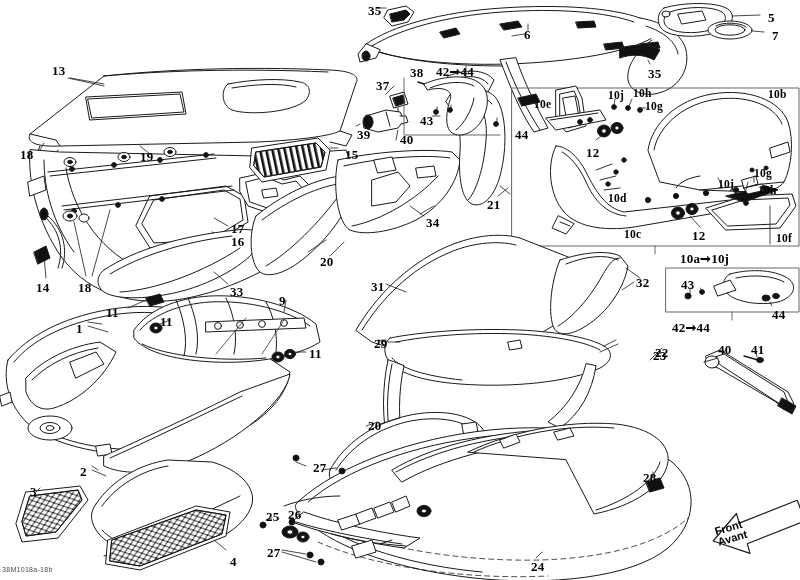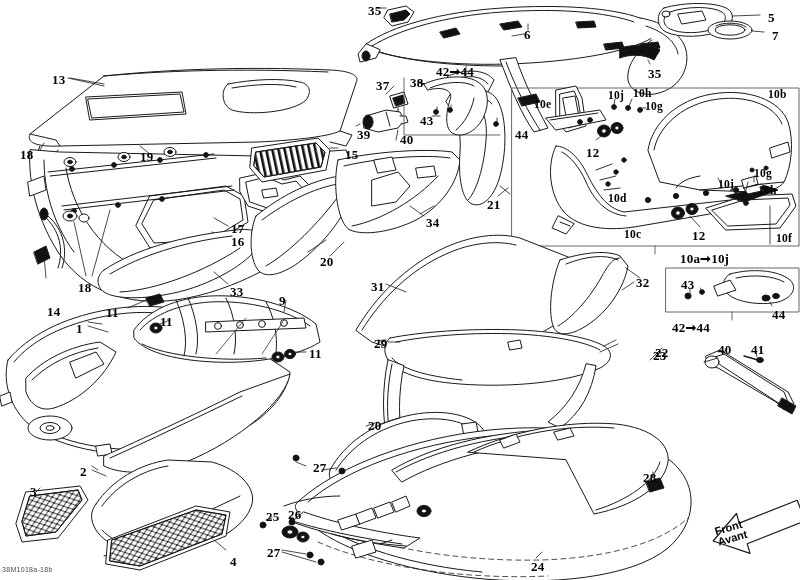--- a/index.html
+++ b/index.html
@@ -573,32 +573,32 @@
       <path d="M70 78 L104 84" stroke-width="0.8"></path>
     </g>
   </svg>
 
   <div id="callouts">
       <div class="lbl" style="left: 368px; top: 4px;">35</div>
       <div class="lbl" style="left: 524px; top: 28px;">6</div>
       <div class="lbl" style="left: 768px; top: 11px;">5</div>
       <div class="lbl" style="left: 772px; top: 29px;">7</div>
       <div class="lbl" style="left: 648px; top: 67px;">35</div>
-      <div class="lbl" style="left: 52px; top: 73px; text-align: right;">13</div>
+      <div class="lbl" style="left: 52px; top: 64px; text-align: right;">13</div>
       <div class="lbl" style="left: 20px; top: 148px;">18</div>
-      <div class="lbl" style="left: 47px; top: 281px; margin-top: 24px;">14</div>
+      <div class="lbl" style="left: 36px; top: 281px;">14</div>
       <div class="lbl" style="left: 78px; top: 281px;">18</div>
       <div class="lbl" style="left: 140px; top: 150px;">19</div>
       <div class="lbl" style="left: 231px; top: 222px;">17</div>
       <div class="lbl" style="left: 231px; top: 235px;">16</div>
       <div class="lbl" style="left: 345px; top: 148px;">15</div>
       <div class="lbl" style="left: 230px; top: 285px;">33</div>
       <div class="lbl" style="left: 320px; top: 255px;">20</div>
       <div class="lbl" style="left: 376px; top: 79px;">37</div>
-      <div class="lbl" style="left: 410px; top: 76px;">38</div>
+      <div class="lbl" style="left: 410px; top: 66px;">38</div>
       <div class="lbl" style="left: 357px; top: 128px;">39</div>
       <div class="lbl" style="left: 400px; top: 133px;">40</div>
       <div class="lbl" style="left: 420px; top: 114px;">43</div>
       <div class="lbl" style="left: 515px; top: 128px;">44</div>
       <div class="lbl" style="left: 436px; top: 65px;">42➞44</div>
       <div class="lbl" style="left: 487px; top: 198px;">21</div>
       <div class="lbl" style="left: 426px; top: 216px;">34</div>
       <div class="lbl sm" style="left: 534px; top: 99px;">10e</div>
       <div class="lbl sm" style="left: 608px; top: 90px;">10j</div>
       <div class="lbl sm" style="left: 633px; top: 88px;">10h</div>

